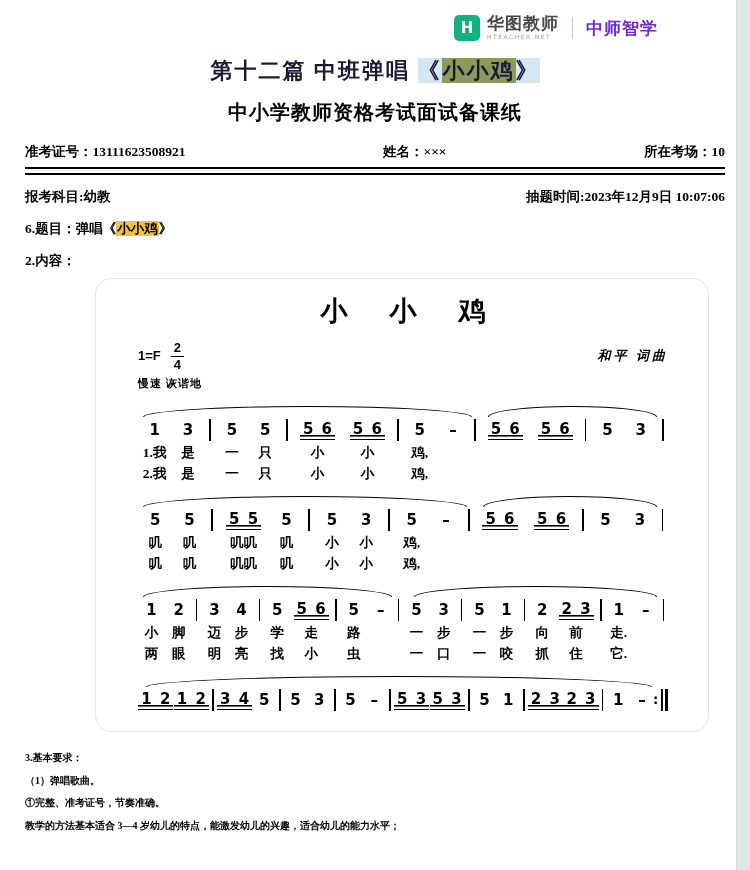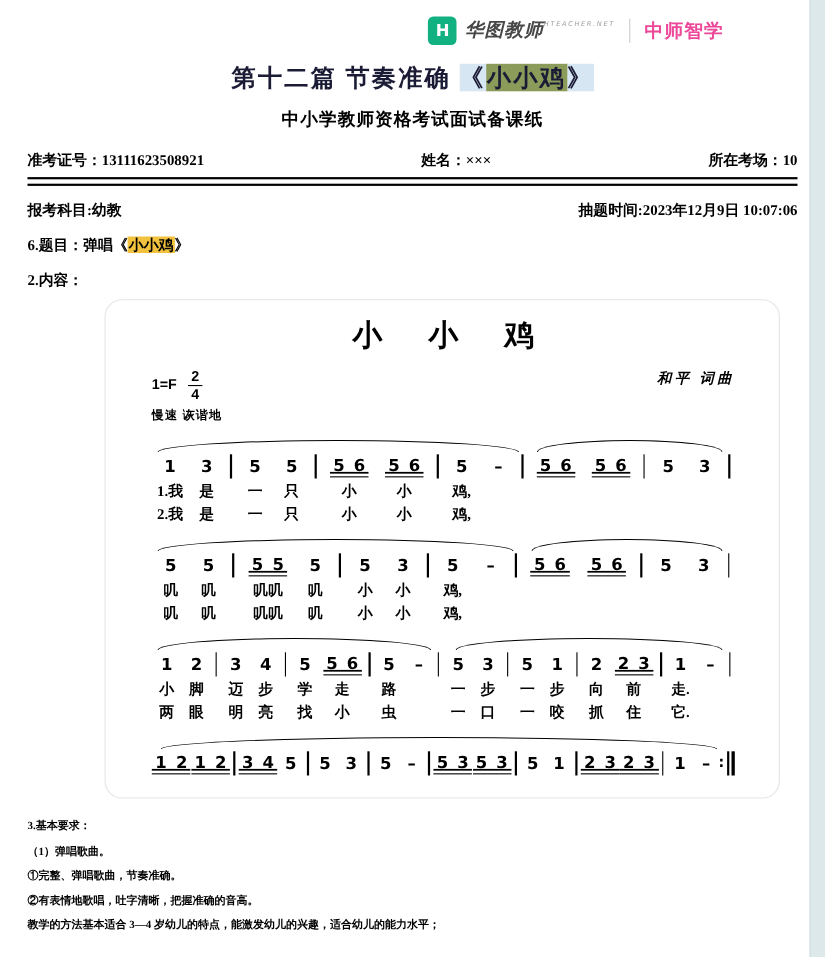--- a/index.html
+++ b/index.html
@@ -16,34 +16,34 @@
   
   .logo-row{
     position:absolute;top:15px;right:92px;
     display:flex;align-items:center;gap:7px;
   }
   .logo-badge{
     width:26px;height:26px;border-radius:5px;background:#12b182;
     color:#fff;font-family:"DejaVu Sans",sans-serif;font-weight:bold;
     font-size:15px;display:flex;align-items:center;justify-content:center;
   }
-  .brand-block{display:flex;flex-direction:row;line-height:1.05;font-style:italic;}
+  .brand-block{display:flex;flex-direction:column;line-height:1.05;}
   .brand-primary{font-family:"Liberation Sans",sans-serif;font-weight:bold;font-size:17px;color:#474747;letter-spacing:1px;}
   .brand-sub{font-family:"DejaVu Sans",sans-serif;font-size:6px;color:#9aa0a0;letter-spacing:1.5px;margin-top:1px;}
   .brand-divider{width:1px;height:22px;background:#c9ced0;margin:0 6px;}
-  .brand-secondary{font-family:"Liberation Sans",sans-serif;font-weight:bold;font-size:17px;color:#ec4899;letter-spacing:1px;}
+  .brand-secondary{font-family:"Liberation Sans",sans-serif;font-weight:bold;font-size:17px;color:#6d28d9;letter-spacing:1px;}
   
   .main-title{
     margin:56px 0 0;text-align:center;font-size:22px;font-weight:bold;
     color:#1b1b35;letter-spacing:2px;
   }
   .hl-green{background:#8a9b5a;padding:0 1px;}
   .hl-blue{background:#d6e6f2;}
   .subtitle{
-    margin:13px 0 0;text-align:center;font-size:16px;font-weight:bold;
+    margin:13px 0 0;text-align:center;font-size:20px;font-weight:bold;
     font-family:"Liberation Sans",sans-serif;color:#000;letter-spacing:1px;
   }
   
   .info-row{
     margin:17px 25px 0;display:flex;justify-content:space-between;
     font-size:13.5px;font-weight:bold;
   }
   .double-rule{
     margin:6px 25px 0;height:4px;
     border-top:2.5px solid #000;border-bottom:2.5px solid #000;
@@ -56,21 +56,21 @@
   .hl-yellow{background:#f2c23e;padding:0 1px;}
   
   .score-box{
     margin:8px 0 0 95px;width:530px;
     border:1px solid #e5e5e5;border-radius:16px;
     padding:14px 40px 8px 42px;
   }
   .score-title{text-align:center;font-size:27px;font-weight:bold;letter-spacing:0;}
   .tchar{margin:0 21px;}
   .key-row{
-    display:flex;justify-content:space-between;align-items:flex-start;
+    display:flex;justify-content:space-between;align-items:center;
     margin-top:12px;font-family:"Liberation Sans",sans-serif;
     font-weight:bold;font-size:13px;
   }
   .frac{display:inline-block;text-align:center;vertical-align:middle;margin-left:10px;line-height:1.05;}
   .frac .num{display:block;border-bottom:1.5px solid #000;padding:0 3px 1px;}
   .frac .den{display:block;padding-top:1px;}
   .credit{letter-spacing:3px;font-style:italic;}
   .tempo{margin-top:5px;font-size:11px;font-weight:bold;font-family:"Liberation Sans",sans-serif;letter-spacing:1px;}
   #systems{margin-top:14px;}
   .system{position:relative;margin-bottom:11px;}
@@ -120,21 +120,21 @@
     <span>H</span>
   </div>
   <div class="brand-block">
     <div class="brand-primary">华图教师</div>
     <div class="brand-sub">HTEACHER.NET</div>
   </div>
   <div class="brand-divider"></div>
   <div class="brand-secondary">中师智学</div>
 </header>
 
-<h1 class="main-title"><span>第十二篇 节奏准确 </span><span class="hl-blue">《</span><span class="hl-green">小小鸡</span><span class="hl-blue">》</span></h1>
+<h1 class="main-title"><span>第十二篇 中班弹唱 </span><span class="hl-blue">《</span><span class="hl-green">小小鸡</span><span class="hl-blue">》</span></h1>
 
 <h2 class="subtitle">中小学教师资格考试面试备课纸</h2>
 
 <div class="info-row">
   <span><span>准考证号：</span><span>13111623508921</span></span>
   <span><span>姓名：</span><span>×××</span></span>
   <span><span>所在考场：</span><span>10</span></span>
 </div>
 
 <div class="double-rule"></div>
@@ -649,16 +649,15 @@
             </div>
           </div>
         </div>
       </div>
     </div>
 </section>
 
 <section id="requirements">
     <div class="req-line">3.基本要求：</div>
     <div class="req-line">（1）弹唱歌曲。</div>
-    <div class="req-line">①完整、弹唱歌曲，节奏准确。</div>
-    <div class="req-line">②有表情地歌唱，吐字清晰，把握准确的音高。</div>
+    <div class="req-line">①完整、准考证号，节奏准确。</div>
     <div class="req-line">教学的方法基本适合 3—4 岁幼儿的特点，能激发幼儿的兴趣，适合幼儿的能力水平；</div>
   </section>
 
 </body></html>

